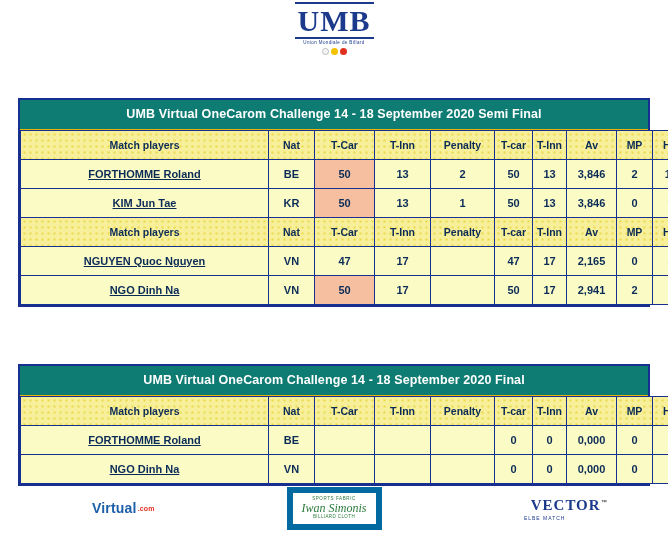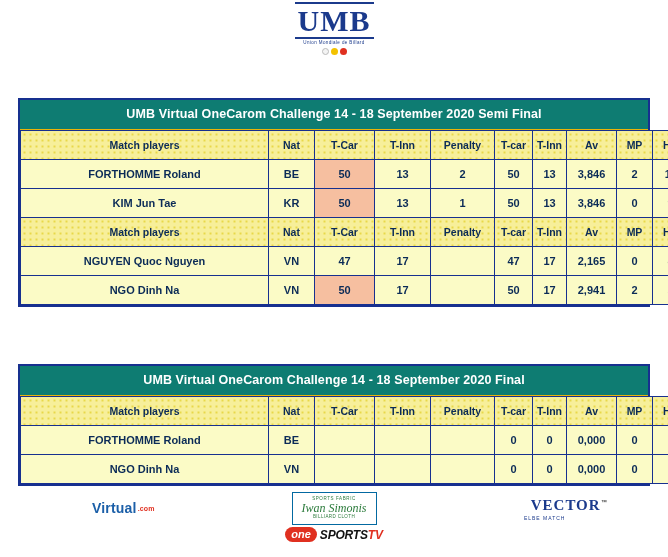--- a/index.html
+++ b/index.html
@@ -110,20 +110,21 @@
     background-position: 0 0;
     font-size: 10.5px;
     color: #0b2b57;
     line-height: 11px;
   }
   tr.datarow td {
     background: #fbfbc6;
   }
   td.players {
     font-size: 11.5px;
+    text-decoration: underline;
   }
   td.hl {
     background: #f6bfa0 !important;
   }
 
   
   col.c-players { width: 248px; }
   col.c-nat     { width: 46px; }
   col.c-tcar    { width: 60px; }
   col.c-tinn    { width: 56px; }
@@ -158,21 +159,21 @@
   }
   .sp-kozoom .com {
     font-size: 7px;
     color: #e03020;
     font-weight: bold;
     vertical-align: 2px;
     margin-left: 1px;
   }
   .sp-simonis {
     display: inline-block;
-    border: 1px solid #0369a1;
+    border: 6px solid #0369a1;
     padding: 2px 9px 3px 9px;
     line-height: 8px;
   }
   .sp-simonis .top {
     font-size: 4.5px;
     color: #2a7a3a;
     letter-spacing: .6px;
     display: block;
   }
   .sp-simonis .mid {
@@ -437,19 +438,14 @@
         <span class="mid">Iwan Simonis</span>
         <span class="bot">BILLIARD CLOTH</span>
       </span>
     </div>
     <div class="sp sp-vector">
       <span class="name">VECTOR</span><span class="tm">™</span>
       <span class="tag">ELBE MATCH</span>
     </div>
   </div>
 
-  <div class="onesports">
-    <span class="one-badge">one</span>
-    <span class="sports-txt">SPORTS</span>
-    <span class="tv-txt">TV</span>
-  </div>
 
 </div>
 
 </body></html>

